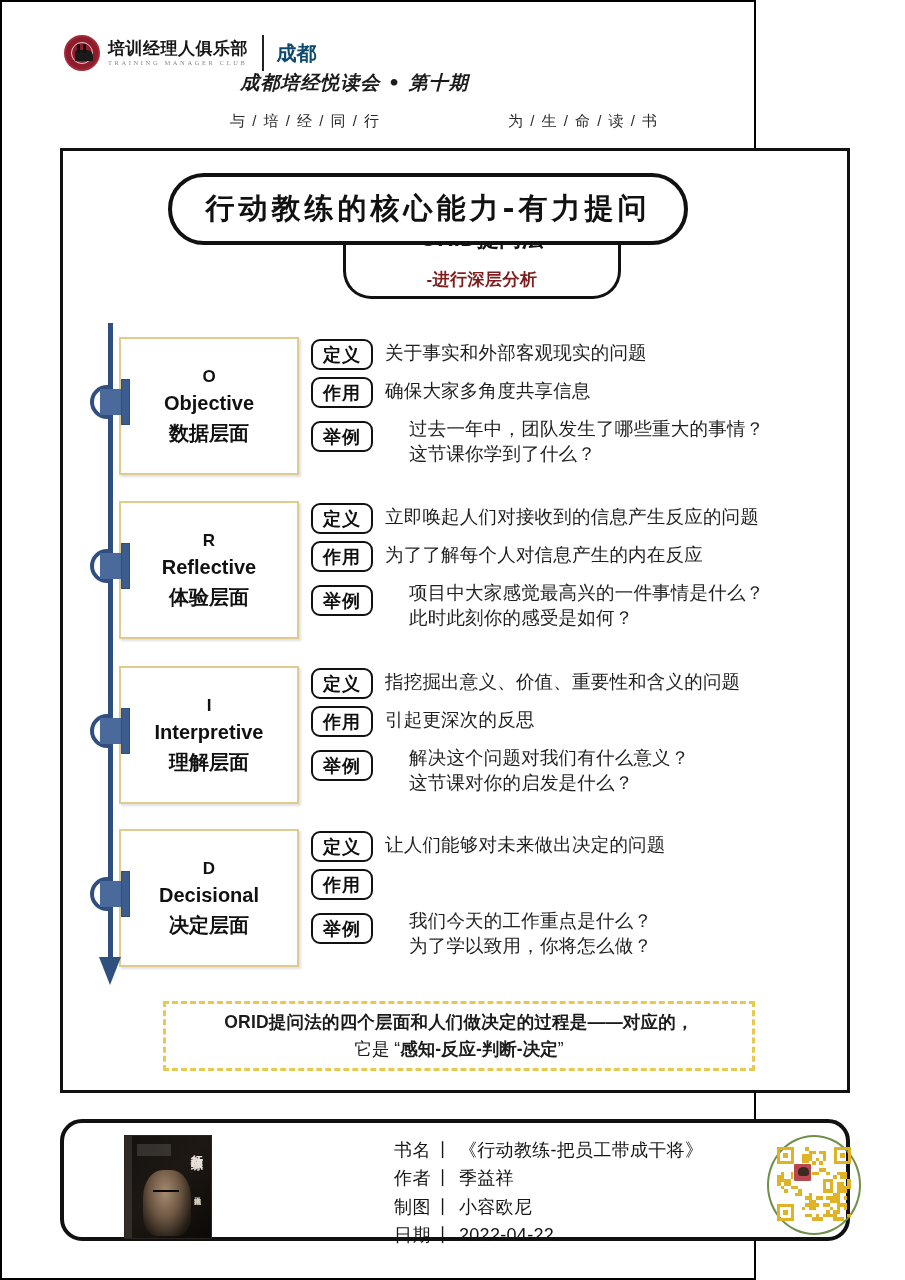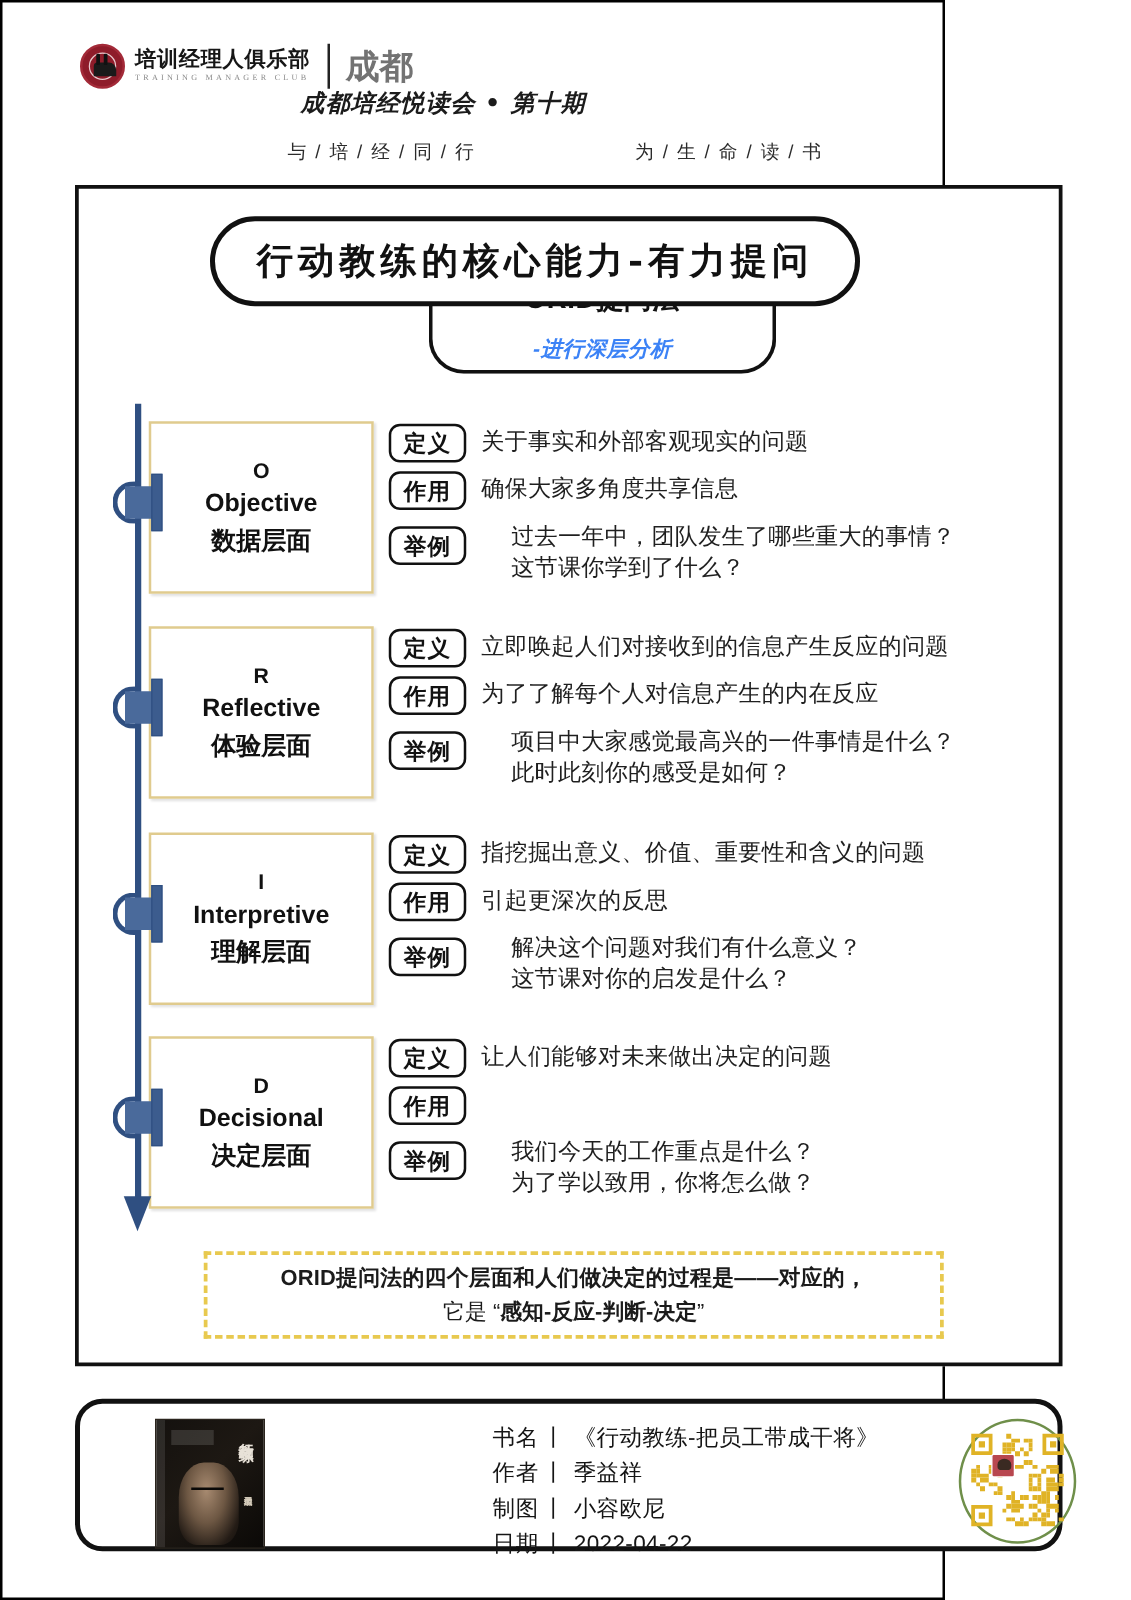--- a/index.html
+++ b/index.html
@@ -34,21 +34,21 @@
   .logo-mark::after {
     content: ""; position: absolute; left: 9px; bottom: 8px; width: 18px; height: 11px;
     background: #1a1a1a; border-radius: 3px 6px 0 0;
   }
   .logo-figs { position: absolute; left: 11px; bottom: 12px; z-index: 3; }
   .logo-figs span { display: inline-block; width: 3px; height: 9px; background: #111; margin-right: 3px; border-radius: 1px; }
   .brand-words { margin-left: 8px; }
   .brand-cn { font-family: "DejaVu Serif", serif; font-weight: 700; font-size: 17px; color: #161616; letter-spacing: 0.5px; line-height: 1.05; }
   .brand-en { font-family: "Liberation Serif", serif; font-size: 6.5px; color: #8a8a8a; letter-spacing: 2.6px; margin-top: 2px; }
   .brand-div { width: 1.5px; height: 36px; background: #222; margin: 0 13px 0 14px; }
-  .brand-city { font-family: "DejaVu Serif", serif; font-weight: 700; font-size: 27px; color: #737373; }
+  .brand-city { font-family: "DejaVu Serif", serif; font-weight: 700; font-size: 20px; color: #0c4a6e; }
 
   #event-title {
     position: absolute; left: 0; top: 68px; width: 905px;
     text-align: center; padding-right: 200px;
     font-family: "DejaVu Serif", serif; font-weight: 700; font-style: italic;
     font-size: 19px; color: #1b1b1b; letter-spacing: 1px;
   }
   #slogan-left {
     position: absolute; left: 228px; top: 110px;
     font-size: 15px; color: #2b2b2b; letter-spacing: 1.5px; text-align: center;
@@ -85,21 +85,21 @@
   }
   
   #sub-box {
     position: absolute; left: 280px; top: 86px; width: 278px; height: 62px;
     border: 3.5px solid #111; border-top: none;
     border-radius: 0 0 28px 28px; background: #fff; z-index: 2;
     display: flex; flex-direction: column; align-items: center; justify-content: flex-end;
     padding-bottom: 5px;
   }
   #sub-box .s1 { font-size: 22px; font-weight: 700; color: #111; letter-spacing: 0.5px; }
-  #sub-box .s2 { font-size: 17px; font-weight: 700; color: #3b82f6; margin-top: 14px; letter-spacing: 0.5px; font-style: italic; }
+  #sub-box .s2 { font-size: 17px; font-weight: 700; color: #7f1d1d; margin-top: 14px; letter-spacing: 0.5px; }
 
   
   #axis { position: absolute; left: 37px; top: 172px; width: 24px; height: 662px; z-index: 1; }
   #axis .shaft { position: absolute; left: 8px; top: 0; width: 5px; height: 636px; background: #2f4f81; }
   #axis .head {
     position: absolute; left: -1px; bottom: 0; width: 0; height: 0;
     border-left: 11.5px solid transparent; border-right: 11.5px solid transparent;
     border-top: 28px solid #2f4f81;
   }
 

